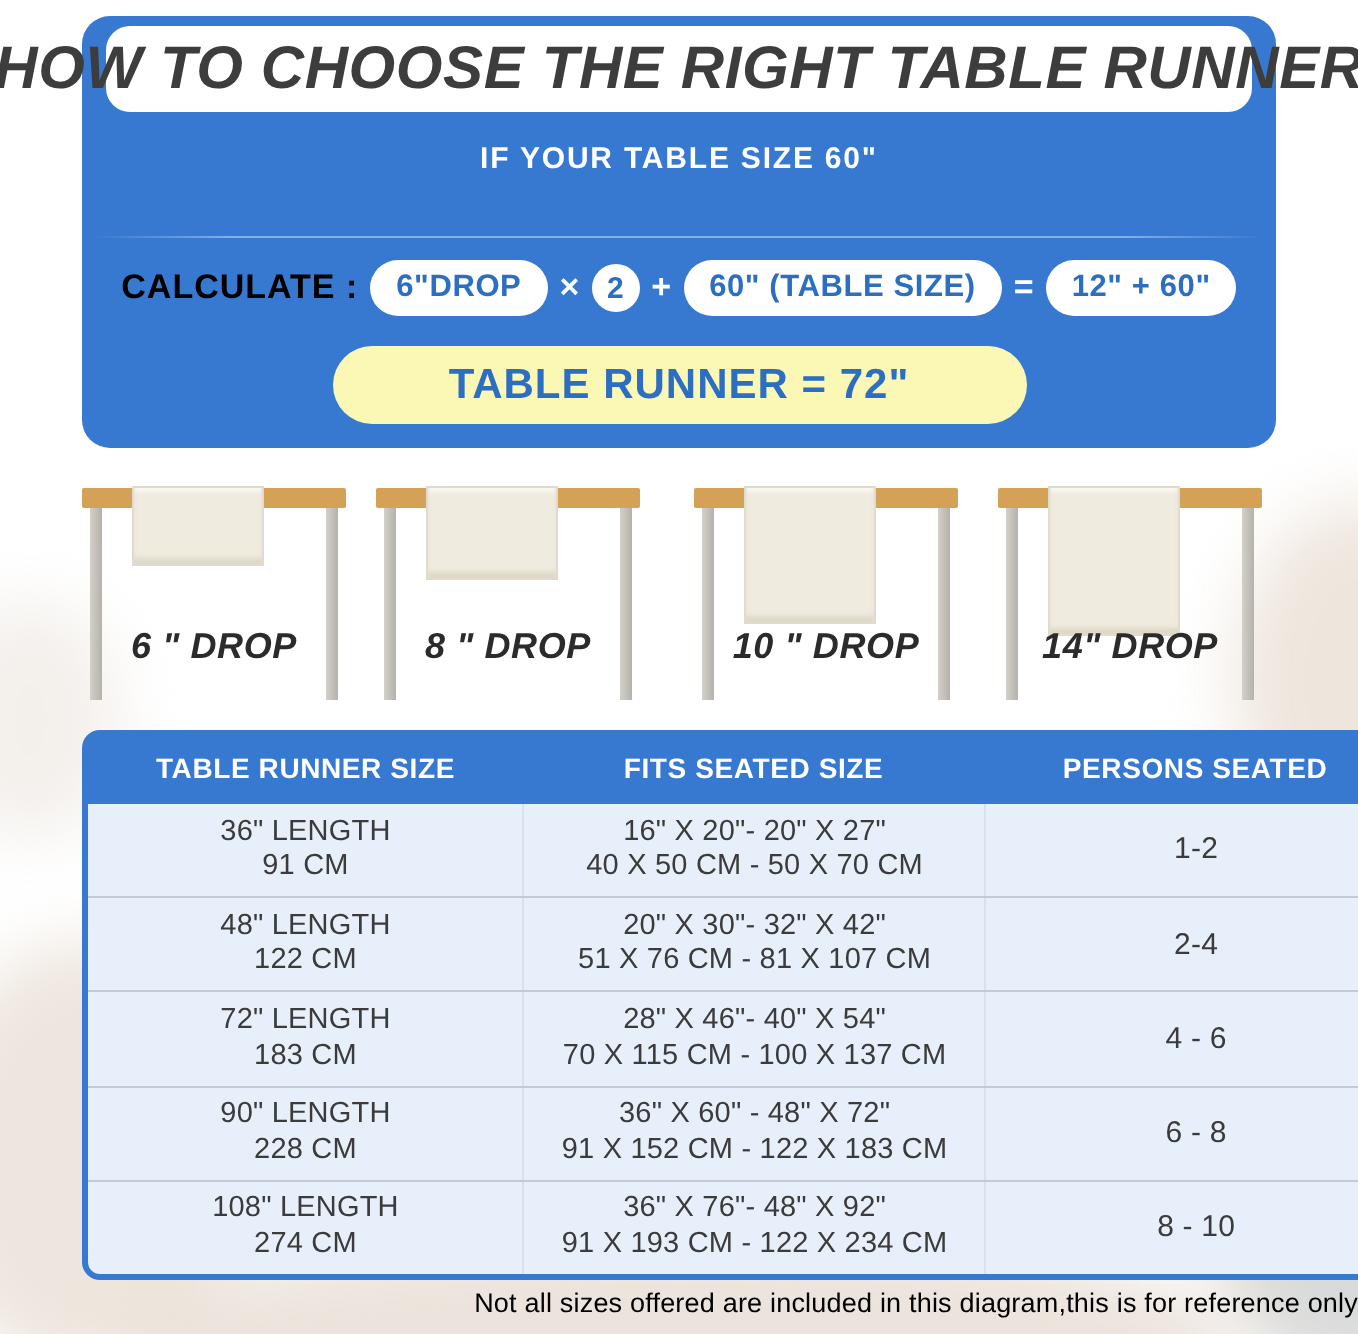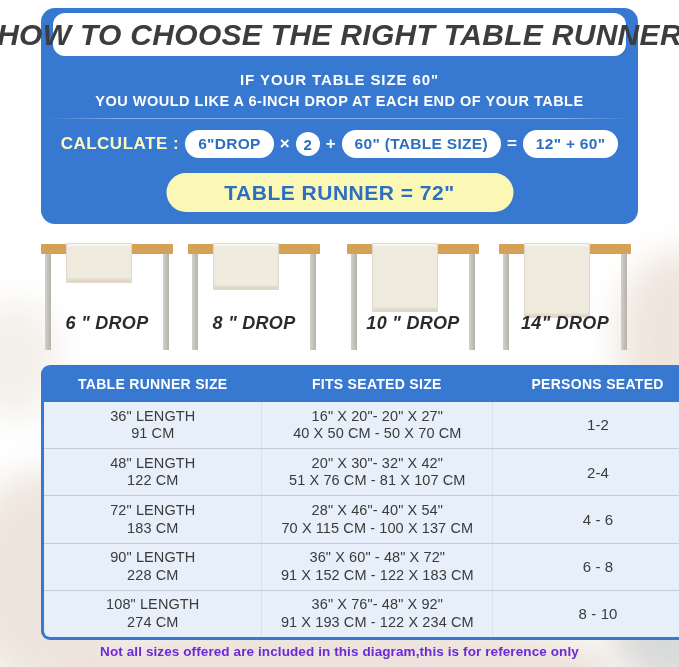--- a/index.html
+++ b/index.html
@@ -34,21 +34,21 @@
   .sub1 { top:63px; font-size:15px; letter-spacing:.9px; }
   .sub2 { top:85px; font-size:14.5px; letter-spacing:.5px; }
   .divider {
     position:absolute; top:110px; left:6px; right:6px; height:1px;
     background:linear-gradient(to right, rgba(255,255,255,0), rgba(255,255,255,.4) 12%, rgba(255,255,255,.4) 88%, rgba(255,255,255,0));
   }
   .calc-row {
     position:absolute; top:122px; left:0; right:0;
     display:flex; align-items:center; justify-content:center; gap:6px; white-space:nowrap;
   }
-  .calc-label { color:#fef9c3; font-weight:bold; font-size:17px; letter-spacing:.5px; }
+  .calc-label { color:#000000; font-weight:bold; font-size:17px; letter-spacing:.5px; }
   .pill {
     background:#fff; color:var(--pill-text-blue,#2c6fc2); font-weight:bold; font-size:15.5px;
     padding:5px 13px; border-radius:999px; letter-spacing:.3px;
   }
   .op { color:#fff; font-weight:bold; font-size:17px; }
   .circle {
     background:#fff; color:var(--pill-text-blue,#2c6fc2); font-weight:bold; font-size:15px;
     width:24px; height:24px; border-radius:50%;
     display:inline-flex; align-items:center; justify-content:center;
   }
@@ -93,42 +93,41 @@
   .size-row { flex:1; display:grid; grid-template-columns:33% 35% 32%; }
   .size-row + .size-row { border-top:1px solid rgba(110,110,110,.28); }
   .cell {
     height:100%; display:flex; flex-direction:column; justify-content:center;
     text-align:center; color:var(--body-ink,#3b3b3b); font-size:14.5px; line-height:17.5px; letter-spacing:.1px;
   }
   .c2, .c3 { border-left:1px solid rgba(110,110,110,.10); }
   .c3 { font-size:15px; }
 
   .footnote {
-    position:absolute; top:644px; left:0; right:0; margin:0; text-align:center;
-    font-size:13.5px; font-weight:bold; color:#6d28d9; letter-spacing:.1px;
+    position:absolute; top:644px; left:0; right:0; margin:0; text-align:right;
+    font-size:13.5px; font-weight:normal; color:#000000; letter-spacing:.1px;
   }
 </style>
 </head>
 <body>
 
 <div class="page">
 
   <div class="blob blob1"></div>
   <div class="blob blob2"></div>
   <div class="blob blob3"></div>
   <div class="blob blob4"></div>
   <div class="blob blob5"></div>
   <div class="blob blob6"></div>
 
   <section class="top-panel">
     <div class="title-box">
       <h1 class="page-title">HOW TO CHOOSE THE RIGHT TABLE RUNNER</h1>
     </div>
     <p class="sub sub1">IF YOUR TABLE SIZE 60"</p>
-    <p class="sub sub2">YOU WOULD LIKE A 6-INCH DROP AT EACH END OF YOUR TABLE</p>
     <div class="divider"></div>
 
     <div class="calc-row">
       <span class="calc-label">CALCULATE :</span>
       <span class="pill">6"DROP</span>
       <span class="op">×</span>
       <span class="circle">2</span>
       <span class="op">+</span>
       <span class="pill">60" (TABLE SIZE)</span>
       <span class="op">=</span>

